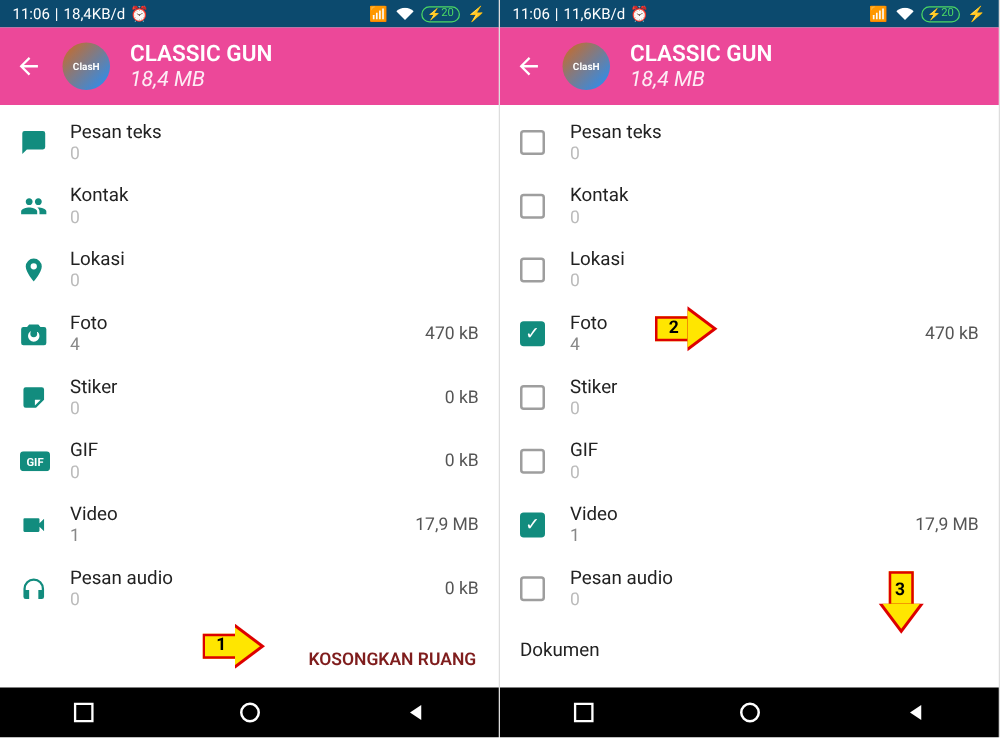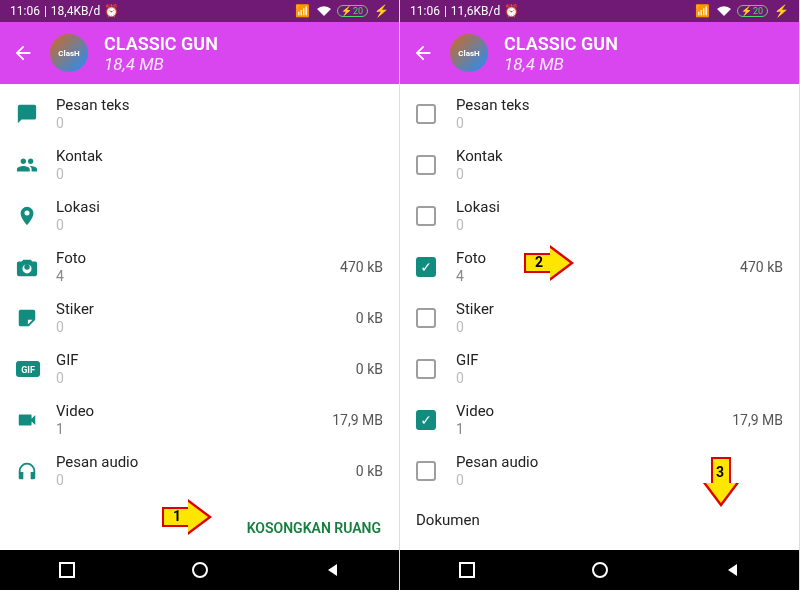--- a/index.html
+++ b/index.html
@@ -15,42 +15,42 @@
     width: 400px;
     height: 590px;
     display: flex;
     flex-direction: column;
     border-right: 1px solid #ddd;
     position: relative;
   }
   .screen:last-child { border-right: none; }
   .status-bar {
     height: 22px;
-    background: #701a75;
+    background: #0c4a6e;
     color: #fff;
     display: flex;
     align-items: center;
     padding: 0 10px;
     font-size: 12px;
     justify-content: space-between;
   }
   .status-left { display: flex; gap: 4px; align-items: center; }
   .status-right { display: flex; gap: 6px; align-items: center; }
   .battery-pill {
     border: 1px solid #4cd964;
     color: #4cd964;
     border-radius: 8px;
     font-size: 9px;
     padding: 0 4px;
     display: inline-flex;
     align-items: center;
   }
   .header {
     height: 62px;
-    background: #d946ef;
+    background: #ec4899;
     color: #fff;
     display: flex;
     align-items: center;
     padding: 0 12px;
     gap: 16px;
   }
   .avatar {
     width: 38px;
     height: 38px;
     border-radius: 50%;
@@ -105,21 +105,21 @@
   .row-count.zero { color: #bbb; }
   .row-size { font-size: 14px; color:#555; margin-left:auto;text-align:center; }
   .footer {
     padding: 14px 18px;
     display:flex;
     justify-content:flex-end;
     gap: 28px;
     font-size: 14px;
     font-weight: 600;
   }
-  .btn-primary { color: #15803d; cursor:pointer; }
+  .btn-primary { color: #7f1d1d; cursor:pointer; }
   .btn-danger { color: #d93025; cursor:pointer; }
   .navbar {
     height: 40px;
     background: #000;
     display:flex;
     align-items:center;
     justify-content:space-around;
     color:#fff;
   }
   .nav-btn { width:20px; height:20px; display:flex;align-items:center;justify-content:center; }

